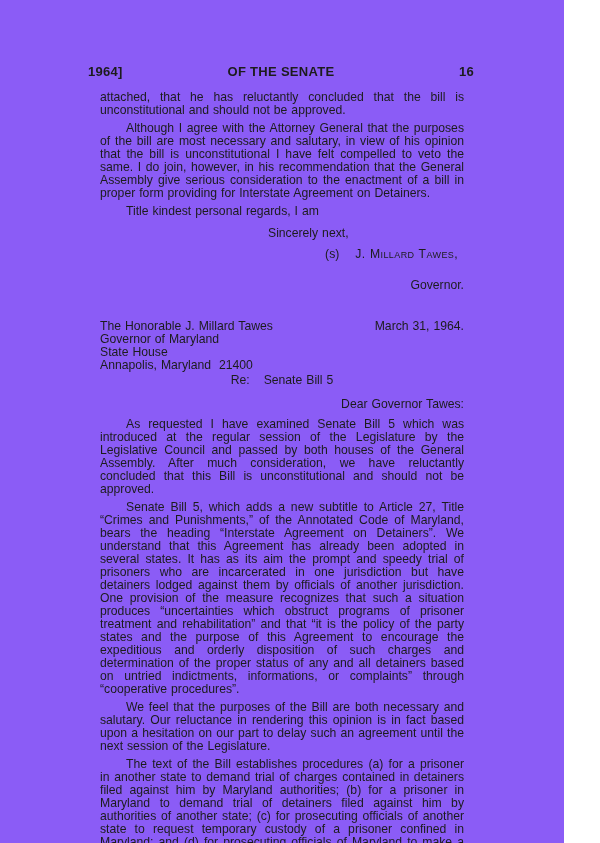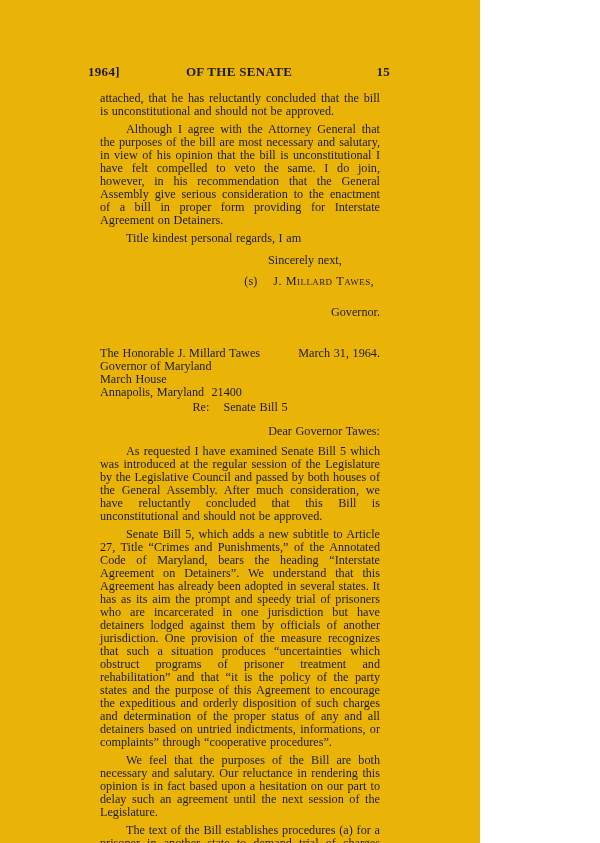--- a/index.html
+++ b/index.html
@@ -1,22 +1,22 @@
 <!DOCTYPE html>
 <html><head>
 <meta charset="utf-8">
 <style>
   html, body { margin: 0; padding: 0; background: #ffffff; }
   .page {
     position: relative;
-    width: 480px;
+    width: 564px;
     height: 843px;
-    background: #eab308;
+    background: #8b5cf6;
     color: #1c1c1c;
-    font-family: Liberation Serif, serif;
+    font-family: Liberation Sans, sans-serif;
     overflow: hidden;
     box-sizing: border-box;
   }
   .running-head {
     display: flex;
     justify-content: space-between;
     align-items: baseline;
     font-weight: bold;
     font-size: 13px;
     margin: 0 90px 0 88px;
@@ -55,21 +55,21 @@
   .salutation { text-align: right; margin: 0 0 7px 0; }
 </style>
 </head>
 <body>
 
 <div class="page">
 
   <div class="running-head">
     <span class="head-left">1964]</span>
     <span class="head-title">OF THE SENATE</span>
-    <span class="head-right">15</span>
+    <span class="head-right">16</span>
   </div>
 
   <div class="body-col">
 
     <p class="para continuation">attached, that he has reluctantly concluded that the bill is unconstitutional and should not be approved.</p>
 
     <p class="para">Although I agree with the Attorney General that the purposes of the bill are most necessary and salutary, in view of his opinion that the bill is unconstitutional I have felt compelled to veto the same. I do join, however, in his recommendation that the General Assembly give serious consideration to the enactment of a bill in proper form providing for Interstate Agreement on Detainers.</p>
 
     <div class="regards-line">Title kindest personal regards, I am</div>
 
@@ -77,21 +77,21 @@
 
     <div class="signature-line">
       <span class="sig-prefix">(s)</span><span class="smallcaps">J. Millard Tawes,</span>
     </div>
     <div class="signature-title">Governor.</div>
 
     <div class="address-block">
       <div class="address-lines">
         <div>The Honorable J. Millard Tawes</div>
         <div>Governor of Maryland</div>
-        <div>March House</div>
+        <div>State House</div>
         <div>Annapolis, Maryland&nbsp;&nbsp;21400</div>
       </div>
       <div class="letter-date">March 31, 1964.</div>
     </div>
 
     <div class="re-line">
       <span class="re-label">Re:</span><span>Senate Bill 5</span>
     </div>
 
     <p class="salutation">Dear Governor Tawes:</p>

